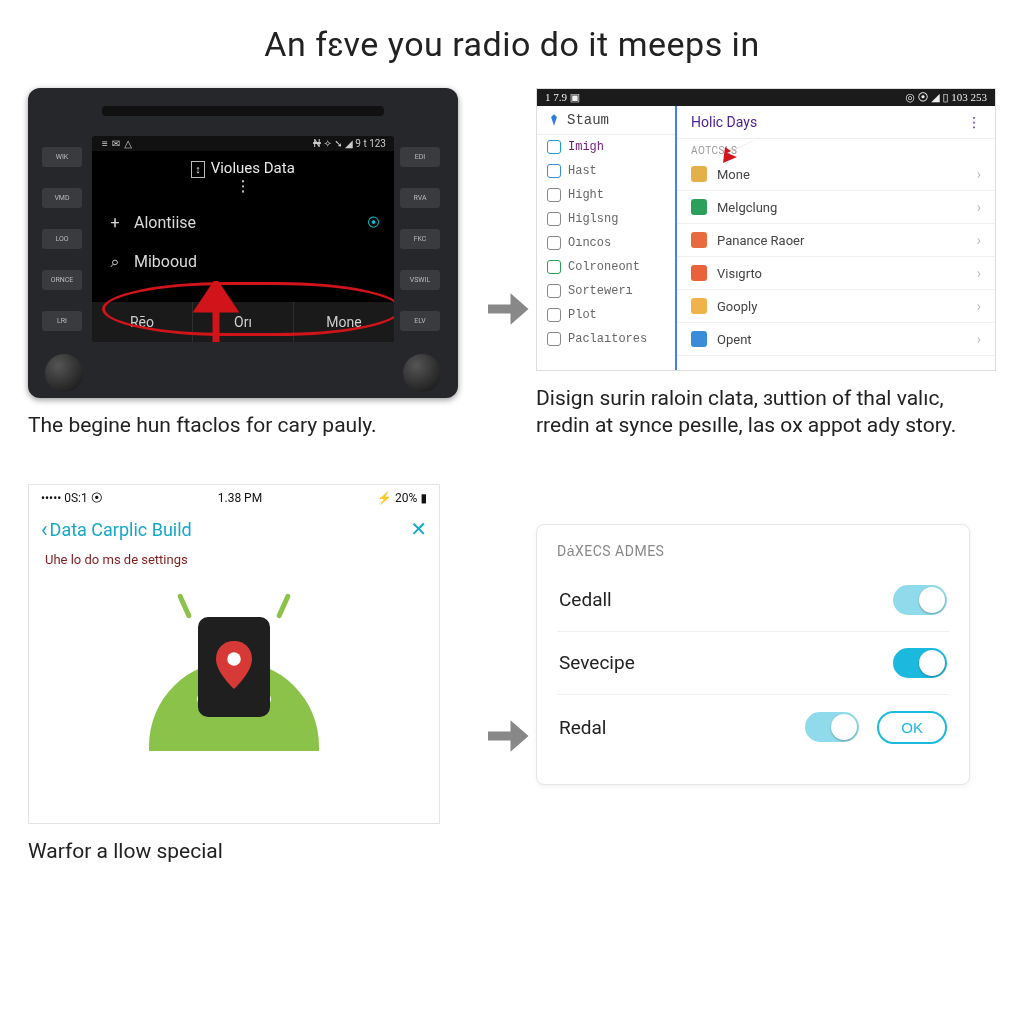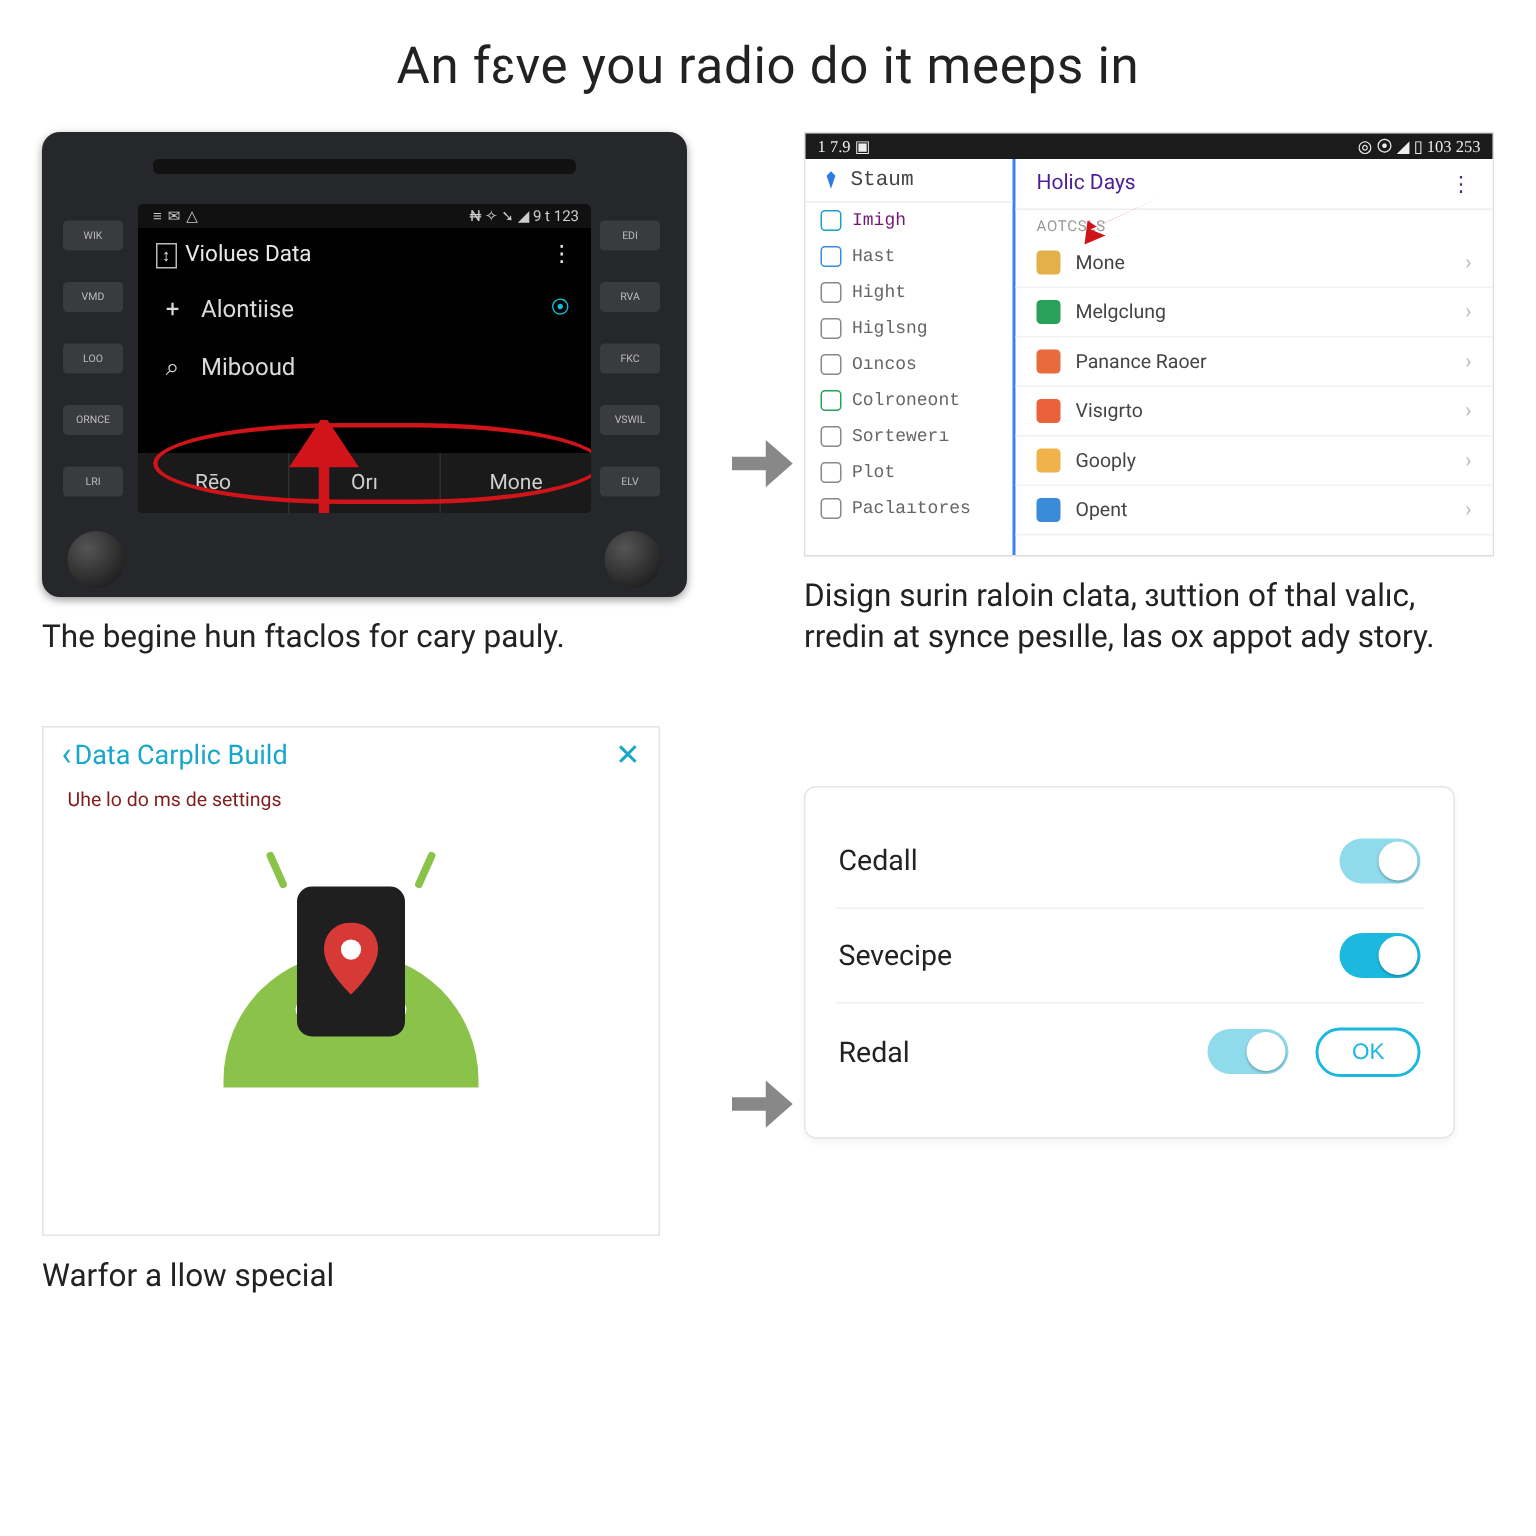--- a/index.html
+++ b/index.html
@@ -24,21 +24,21 @@
   .radio .slot { grid-column: 1 / 4; background: #111; height: 10px; border-radius: 4px; margin: 2px 60px 4px; }
   .radio .sidebtns { display: flex; flex-direction: column; justify-content: space-around; }
   .radio .sbtn { background: #3a3b3e; height: 20px; width: 40px; border-radius: 3px; font-size: 7px; color: #bbb; display:flex; align-items:center; justify-content:center; }
   .radio .knob { width: 38px; height: 38px; background: radial-gradient(circle at 35% 30%, #555, #111); border-radius: 50%; align-self: end; justify-self: center; margin-bottom: -4px; }
   .radio .screen {
     background: #000; border-radius: 4px; color: #ddd; font-size: 13px;
     display: flex; flex-direction: column; overflow: hidden; position: relative;
   }
   .statusbar { display:flex; justify-content:space-between; font-size: 10px; padding: 2px 8px; color:#ccc; background:#111; }
   .statusbar .ico { display:inline-block; margin: 0 2px; }
-  .sc-title { display:flex; align-items:center; justify-content:space-between; padding: 8px 12px; font-size: 15px; color:#e8e8e8; }
+  .sc-title { display:flex; align-items:center; justify-content:space-between; padding: 8px 12px; font-size: 15px; color:#e8e8e8;flex-direction:column; }
   .sc-row { display:flex; align-items:center; padding: 10px 14px; font-size: 16px; color:#dadada; }
   .sc-row .i { width: 18px; display:inline-block; text-align:center; margin-right:10px; }
   .sc-row .cy { color:#0cc2d6; margin-left:auto; font-size:13px; }
   .sc-tabs { margin-top:auto; display:flex; background:#1a1a1a; }
   .sc-tabs .tab { flex:1; text-align:center; padding:12px 4px; font-size:14px; color:#cfcfcf; border-right:1px solid #2e2e2e; }
   .sc-tabs .tab:last-child { border-right:none; }
   .circle { position:absolute; border:3px solid #d1141a; border-radius:50%/60%; width: 300px; height: 54px; left: 10px; bottom: 6px; pointer-events:none; }
   .red-arrow { position:absolute; left: 96px; bottom: -12px; pointer-events:none; }
   .red-arrow svg { width: 56px; height: 70px; }
 
@@ -275,20 +275,25 @@
         <svg viewBox="0 0 70 44">
             <path d="M66 6 L14 30 L24 34 L10 40 L12 24 L18 28 Z" fill="#d1141a"></path>
           </svg>
       </div>
     </div>
     <p class="caption">Disign surin raloin clata, ɜuttion of thal valıc, rredin at synce pesılle, las ox appot ady story.</p>
   </div>
 
   <div class="row2">
     <div class="p3">
+      <div class="sb">
+        <span>••••• 0S:1 ⦿</span>
+        <span>1.38 PM</span>
+        <span>⚡ 20% ▮</span>
+      </div>
       <div class="nav">
         <span class="back">
             <span class="chev">‹</span>
             <span>Data Carplic Build</span>
           </span>
         <span class="x">✕</span>
       </div>
       <div class="sub">Uhe lo do ms de settings</div>
       <div class="hero">
         <div class="android">
@@ -313,20 +318,21 @@
   </div>
 
   <div class="arrow-cell row2">
     <svg viewBox="0 0 24 24">
         <path d="M4 10h10V5l8 7-8 7v-5H4z"></path>
       </svg>
   </div>
 
   <div class="row2">
     <div class="p4">
+      <div class="hd">DȧXECS ADMES</div>
       <div class="row">
         <span>Cedall</span>
         <span class="toggle on dim">
             <span class="kn"></span>
           </span>
       </div>
       <div class="row">
         <span>Sevecipe</span>
         <span class="toggle on">
             <span class="kn"></span>

